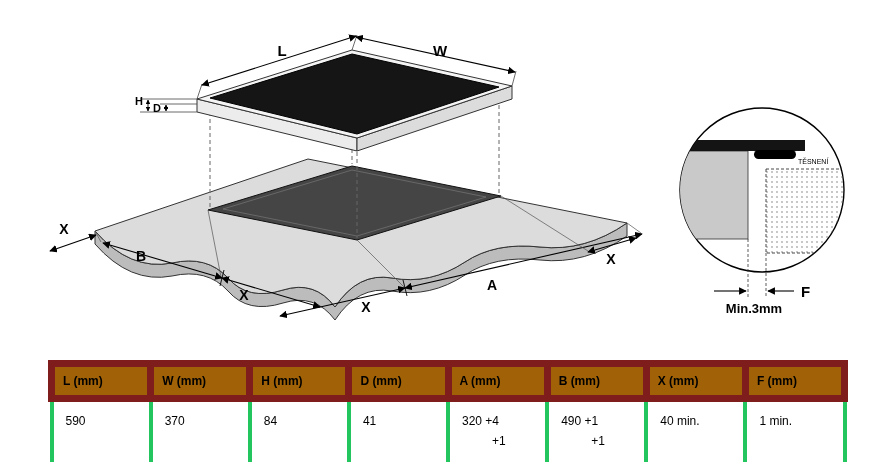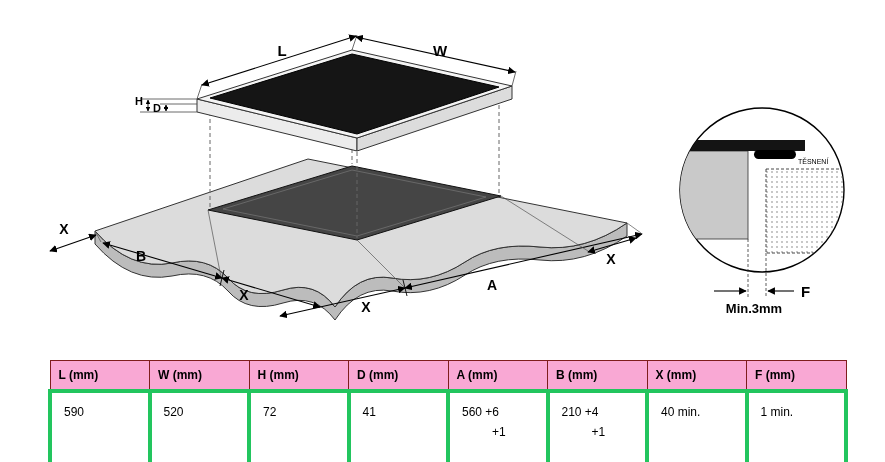--- a/index.html
+++ b/index.html
@@ -1,21 +1,21 @@
 <!DOCTYPE html>
 <html><head>
 <meta charset="utf-8">
 <style>
   html,body{margin:0;padding:0;background:#fff;}
   .page{position:relative;width:885px;height:462px;background:#fff;overflow:hidden;
         font-family:"Liberation Sans",sans-serif;}
   .diagram-svg{position:absolute;top:0;left:0;}
   .dims-table{position:absolute;top:360px;left:48px;width:800px;border-collapse:collapse;
               table-layout:fixed;font-family:"Liberation Sans",sans-serif;}
-  .dims-table th{background:#f9a8d4;border:1px solid #7f1d1d;font-size:12px;font-weight:bold;
+  .dims-table th{background:#a16207;border:7px solid #7f1d1d;font-size:12px;font-weight:bold;
                  text-align:left;padding:7px 8px;}
   .dims-table td{border:4px solid #22c55e;font-size:12px;vertical-align:top;padding:12px;height:46px;}
   .cell-l1{white-space:pre;}
   .cell-l2{padding-left:30px;margin-top:6px;white-space:pre;}
   text{fill:#000;font-family:"Liberation Sans",sans-serif;}
 </style>
 </head>
 <body>
 
 <div class="page">
@@ -156,37 +156,37 @@
         <th>F (mm)</th>
       </tr>
     </thead>
     <tbody>
       <tr>
         <td>
           <div class="cell-l1">590</div>
           <div class="cell-l2"></div>
         </td>
         <td>
-          <div class="cell-l1">520</div>
+          <div class="cell-l1">370</div>
           <div class="cell-l2"></div>
         </td>
         <td>
-          <div class="cell-l1">72</div>
+          <div class="cell-l1">84</div>
           <div class="cell-l2"></div>
         </td>
         <td>
           <div class="cell-l1">41</div>
           <div class="cell-l2"></div>
         </td>
         <td>
-          <div class="cell-l1">560 +6</div>
+          <div class="cell-l1">320 +4</div>
           <div class="cell-l2">+1</div>
         </td>
         <td>
-          <div class="cell-l1">210 +4</div>
+          <div class="cell-l1">490 +1</div>
           <div class="cell-l2">+1</div>
         </td>
         <td>
           <div class="cell-l1">40 min.</div>
           <div class="cell-l2"></div>
         </td>
         <td>
           <div class="cell-l1">1 min.</div>
           <div class="cell-l2"></div>
         </td>

